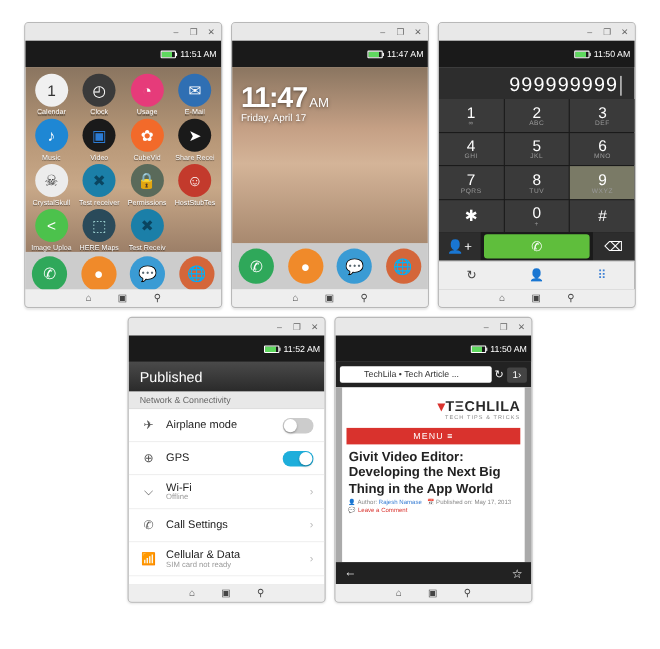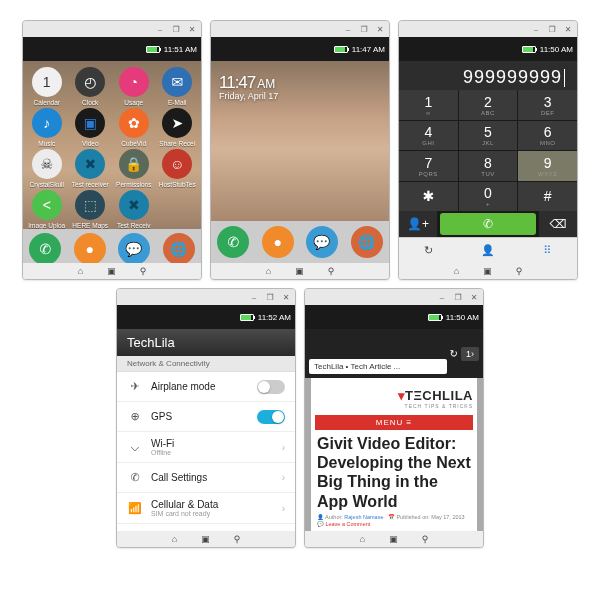--- a/index.html
+++ b/index.html
@@ -16,21 +16,21 @@
   
   .wallpaper { background: linear-gradient(180deg, #8a7560 0%, #b89878 40%, #c8a888 65%, #9c7f68 100%); flex: 1; padding: 6px 2px 0; }
   .app-grid { display: grid; grid-template-columns: repeat(4, 1fr); gap: 2px 0; }
   .app { display: flex; flex-direction: column; align-items: center; }
   .icon { width: 30px; height: 30px; border-radius: 50%; display: flex; align-items: center; justify-content: center; font-size: 14px; color: #fff; }
   .app-label { color: #fff; font-size: 6.5px; margin-top: 2px; text-shadow: 0 1px 1px rgba(0,0,0,0.6); white-space: nowrap; overflow: hidden; max-width: 42px; text-overflow: clip; }
   .dock { height: 42px; background: rgba(0,0,0,0.1); display: flex; justify-content: space-around; align-items: center; padding: 4px 0; }
   .dock .icon { width: 32px; height: 32px; }
   
   .lock-clock { color: #fff; text-shadow: 0 1px 3px rgba(0,0,0,0.5); padding: 12px 8px; }
-  .lock-time { font-size: 17px; font-weight: 400; letter-spacing: -1px; }
+  .lock-time { font-size: 26px; font-weight: 700; letter-spacing: -1px; }
   .lock-ampm { font-size: 12px; font-weight: 300; margin-left: 2px; }
   .lock-date { font-size: 9px; font-weight: 300; margin-top: -2px; }
   .lockwall { background: linear-gradient(180deg, #8a7560 0%, #c5a085 35%, #d4b498 55%, #a8896f 100%); flex: 1; position: relative; }
   
   .dialer { background: #2d2d2d; flex: 1; display: flex; flex-direction: column; }
   .dial-display { color: #fff; font-size: 18px; text-align: right; padding: 6px 12px 2px; font-weight: 300; letter-spacing: 1px; margin-left: 44px; }
   .dial-cursor { display: inline-block; width: 1px; height: 18px; background: #fff; vertical-align: middle; margin-left: 2px; }
   .keypad { display: grid; grid-template-columns: repeat(3, 1fr); flex: 1; gap: 1px; background: #1a1a1a; }
   .key { background: #3a3a3a; display: flex; flex-direction: column; align-items: center; justify-content: center; color: #fff; }
   .key-digit { font-size: 14px; font-weight: 300; }
@@ -52,29 +52,29 @@
   .settings-row .rlabel { flex: 1; font-size: 10px; color: #222; }
   .settings-row .rsub { font-size: 7px; color: #999; display: block; }
   .toggle { width: 28px; height: 14px; border-radius: 7px; position: relative; }
   .toggle::after { content: ""; position: absolute; width: 12px; height: 12px; border-radius: 50%; background: #fff; top: 1px; box-shadow: 0 1px 2px rgba(0,0,0,0.3); }
   .toggle.on { background: #1eaedb; } .toggle.on::after { right: 1px; }
   .toggle.off { background: #ccc; } .toggle.off::after { left: 1px; }
   .chev { color: #bbb; font-size: 10px; }
   
   .browser { flex: 1; background: #fff; display: flex; flex-direction: column; }
   .url-row { background: #222; padding: 4px; display: flex; gap: 3px; align-items: center; }
-  .url-bar { flex: 1; background: #fff; border-radius: 2px; font-size: 8px; padding: 3px 5px; color: #333; overflow: hidden; white-space: nowrap; margin-top: 26px; }
+  .url-bar { flex: 1; background: #fff; border-radius: 2px; font-size: 8px; padding: 3px 22px; color: #333; overflow: hidden; white-space: nowrap; }
   .tab-count { background: #444; color: #fff; font-size: 9px; padding: 2px 5px; border-radius: 2px; }
   .page { flex: 1; border-left: 6px solid #aaa; border-right: 6px solid #aaa; padding: 4px; }
   .logo-row { text-align: right; padding: 6px 0 2px; }
   .logo-text { font-size: 13px; font-weight: 700; letter-spacing: 0.5px; color: #2a2a2a; }
   .logo-text .tri { color: #d9322d; }
   .logo-sub { font-size: 5px; color: #888; letter-spacing: 1px; }
   .menu-bar { background: #d9322d; color: #fff; text-align: center; font-size: 8px; padding: 3px; margin: 4px 0; letter-spacing: 1px; }
-  .article-title { font-size: 16px; font-weight: 700; color: #222; line-height: 1.2; padding: 0 2px; }
+  .article-title { font-size: 12px; font-weight: 700; color: #222; line-height: 1.2; padding: 0 2px; }
   .article-meta { font-size: 5.5px; color: #888; padding: 3px 2px; line-height: 1.3; }
   .article-meta .au { color: #3b7fd4; }
   .article-meta .cm { color: #d9322d; }
   .browser-bottom { background: #222; height: 20px; display: flex; align-items: center; justify-content: space-between; padding: 0 8px; color: #fff; font-size: 11px; }
 </style>
 </head>
 <body>
 
 <div class="grid">
 
@@ -285,21 +285,21 @@
       <span class="wbtn">–</span>
       <span class="wbtn">❐</span>
       <span class="wbtn">✕</span>
     </div>
     <div class="status">
       <span class="battery"></span>
       <span>11:52 AM</span>
     </div>
     <div class="screen">
       <div class="settings">
-        <div class="settings-header">TechLila</div>
+        <div class="settings-header">Published</div>
         <div class="settings-section">Network &amp; Connectivity</div>
         <div class="settings-row">
           <span class="ric">✈</span>
           <span class="rlabel">Airplane mode</span>
           <span class="toggle off"></span>
         </div>
         <div class="settings-row">
           <span class="ric">⊕</span>
           <span class="rlabel">GPS</span>
           <span class="toggle on"></span>

